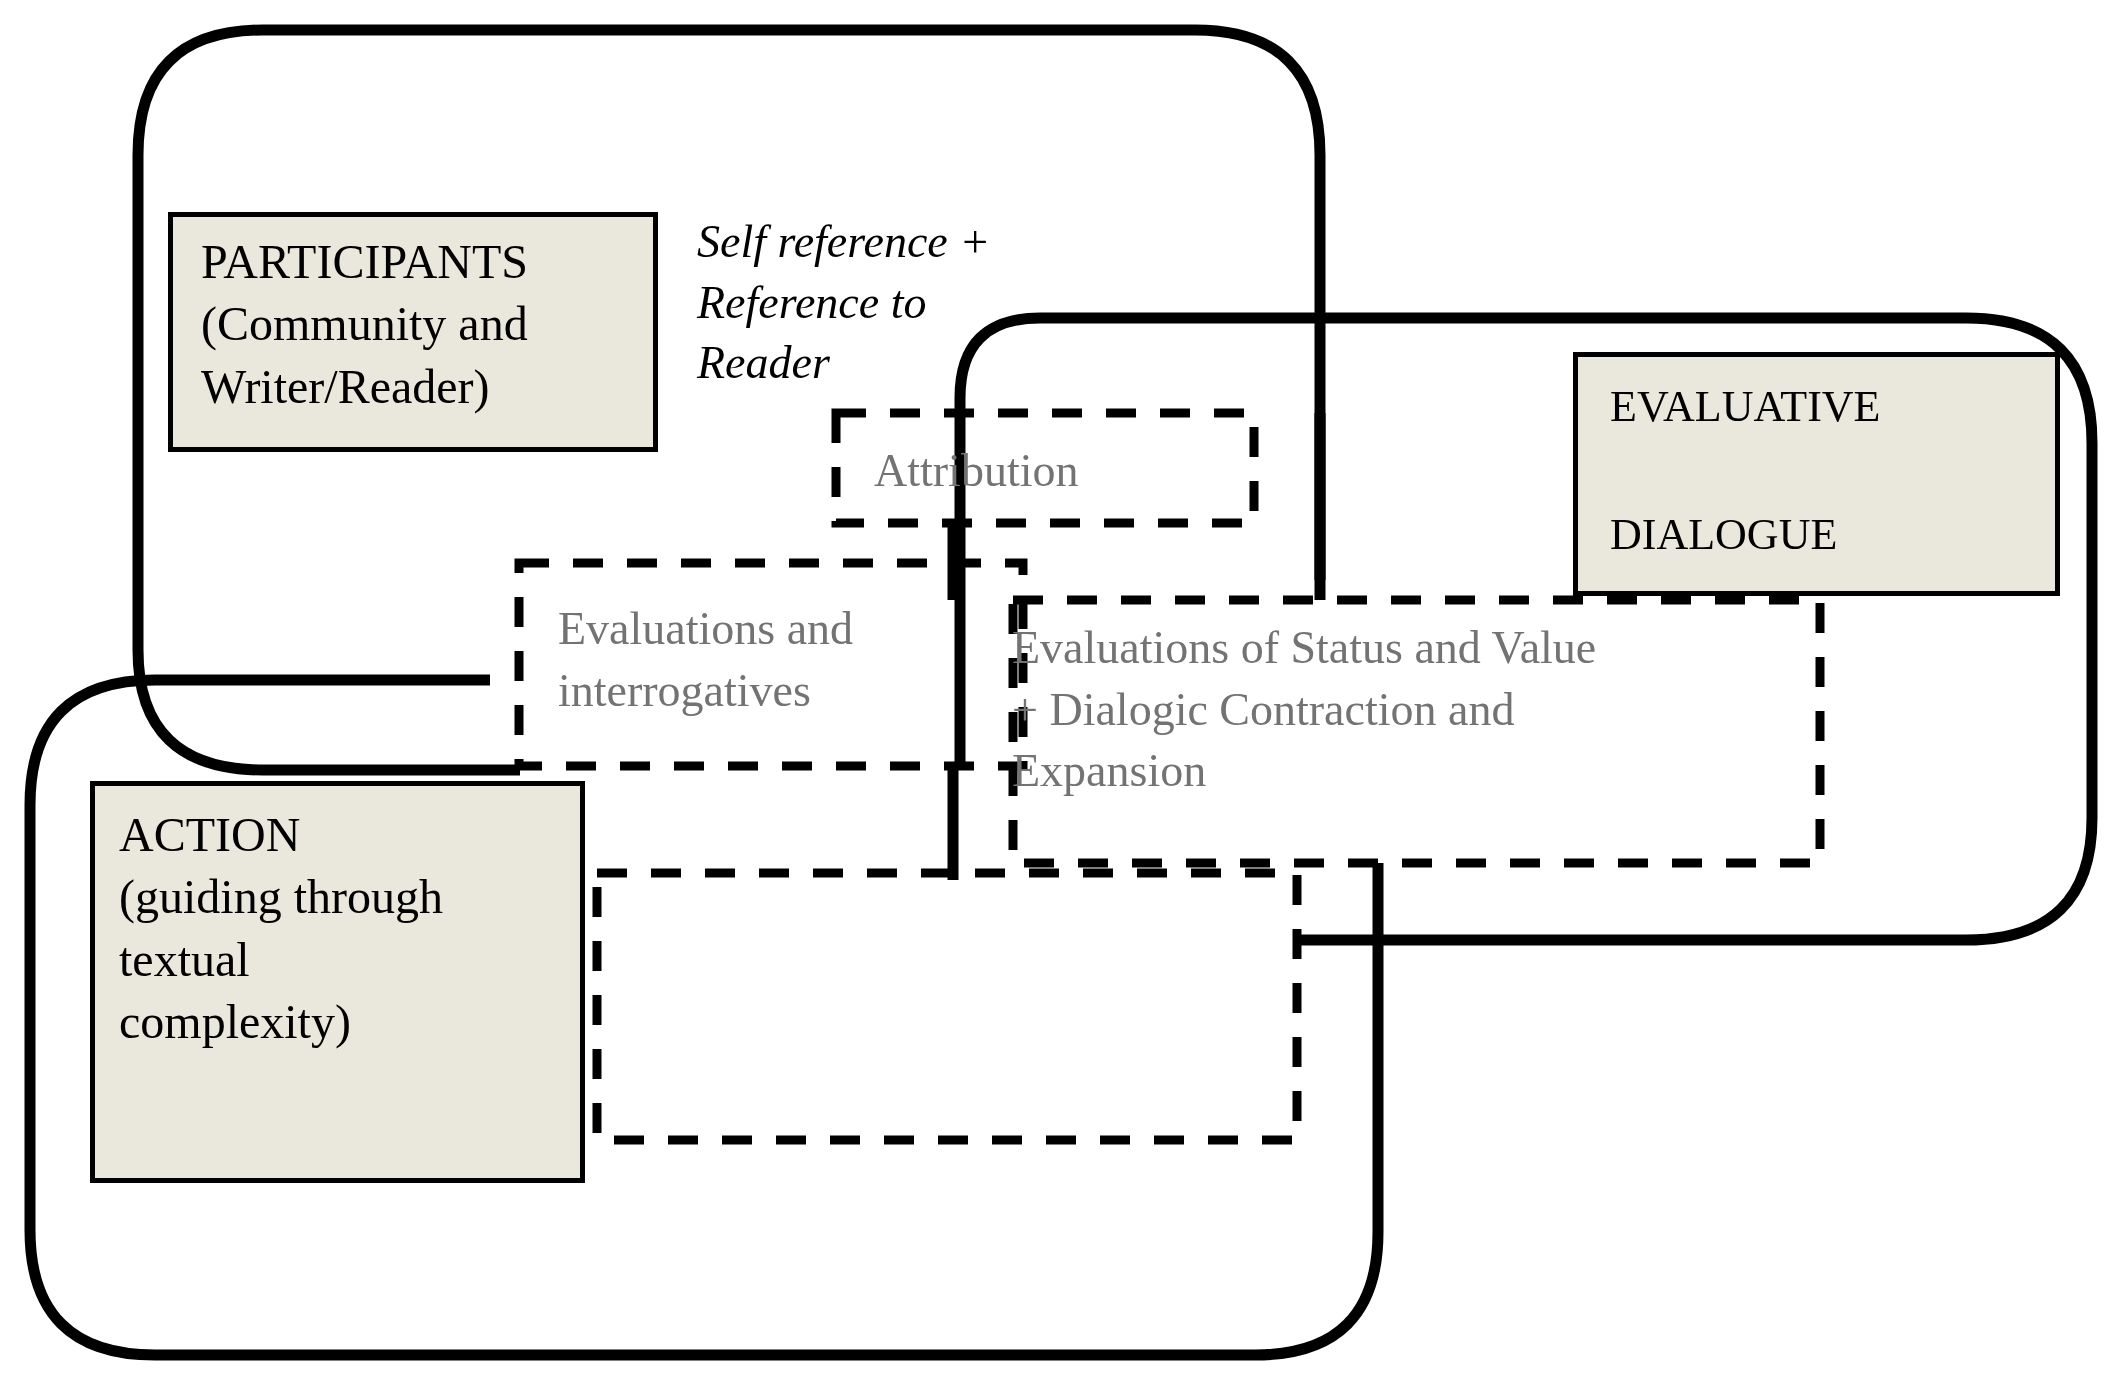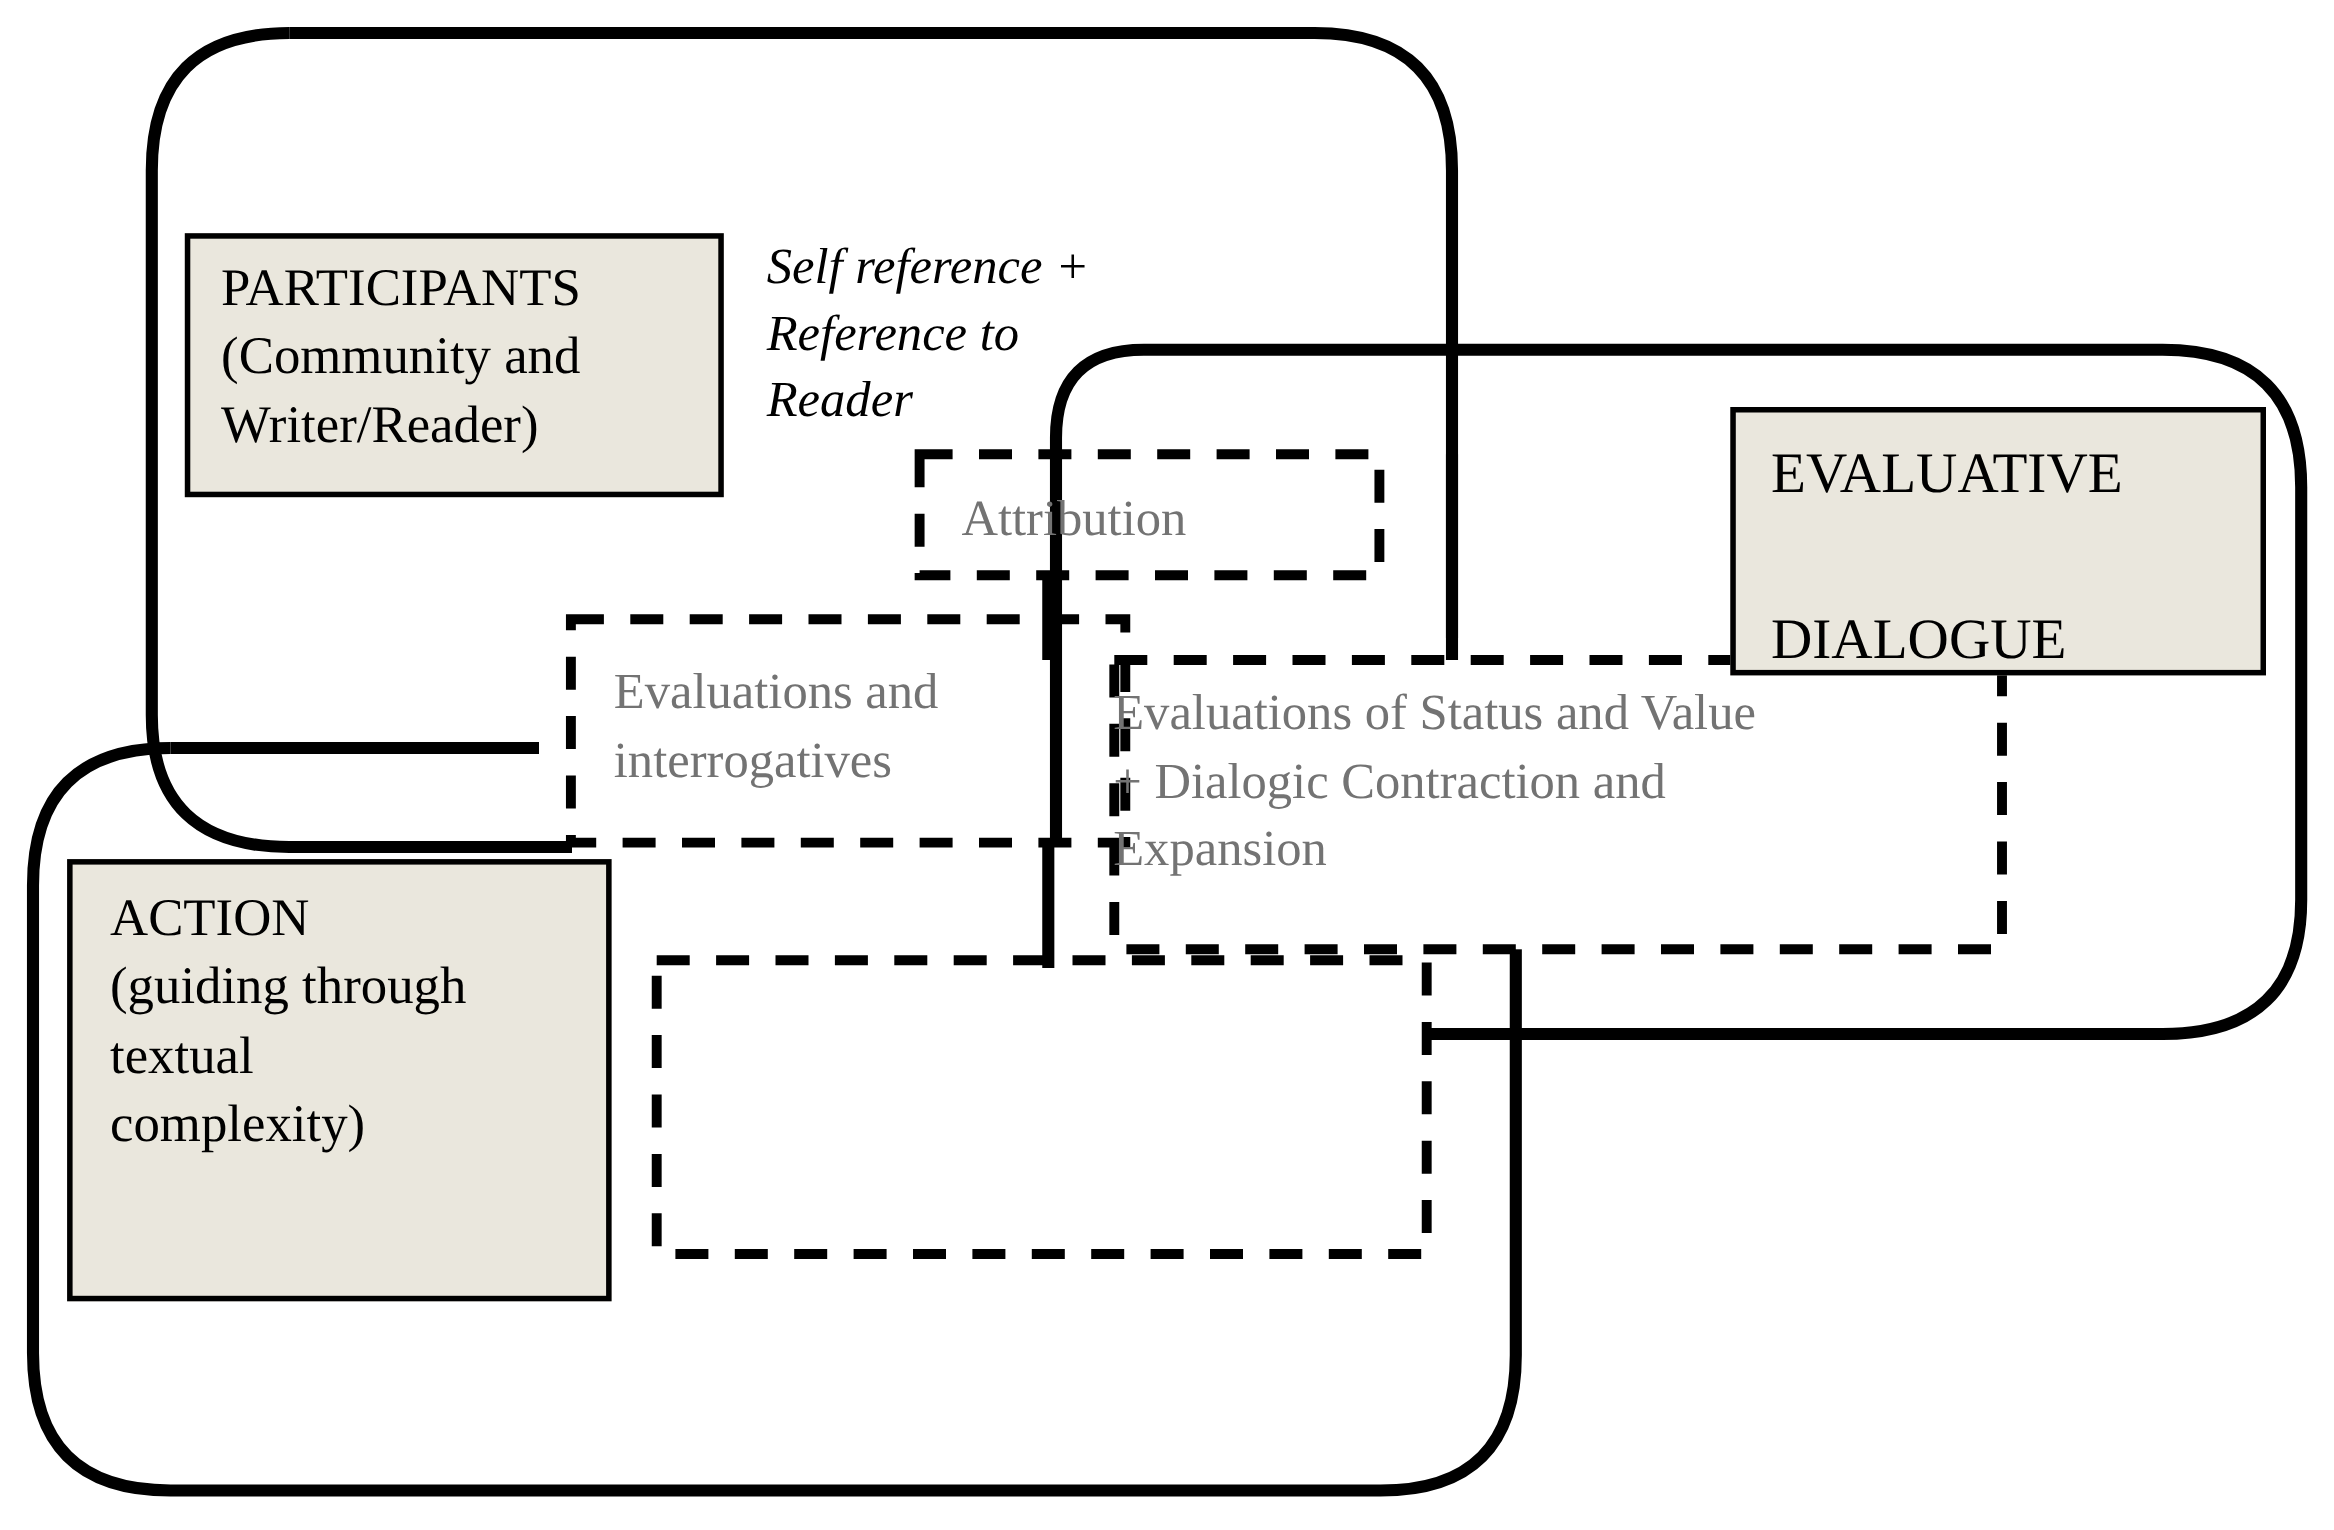--- a/index.html
+++ b/index.html
@@ -93,26 +93,26 @@
 
     <path d="M 953 523 L 953 600" fill="none" stroke="#000" stroke-width="11"></path>
 
     <path d="M 1378 863 L 1378 880" fill="none" stroke="#000" stroke-width="11"></path>
   </svg>
 
   <div class="label-box" style="left:168px; top:212px; width:490px; height:240px; padding:14px 0 0 28px; font-size:48px;">PARTICIPANTS
 (Community and
 Writer/Reader)</div>
 
-  <div class="label-box" style="left:61px; top:781px; width:495px; height:402px; padding:18px 0 0 34px; font-size:48px;">ACTION
+  <div class="label-box" style="left:90px; top:781px; width:495px; height:402px; padding:18px 0 0 24px; font-size:48px;">ACTION
 (guiding through
 textual
 complexity)</div>
 
-  <div class="label-box" style="left:1573px; top:352px; width:487px; height:244px; padding:18px 0 0 32px; font-size:52px; line-height:1.45;margin-top:18px;">EVALUATIVE
+  <div class="label-box" style="left:1573px; top:352px; width:487px; height:244px; padding:18px 0 0 32px; font-size:44px; line-height:1.45;">EVALUATIVE
 
 DIALOGUE</div>
 
   <div class="free-text" style="left:697px; top:212px; width:430px; font-size:46px;font-style:italic;">Self reference +
 Reference to
 Reader</div>
 
   <div class="dash-text" style="left:874px; top:440px; width:380px; font-size:46px;">Attribution</div>
 
   <div class="dash-text" style="left:558px; top:598px; width:450px; font-size:46px;">Evaluations and

